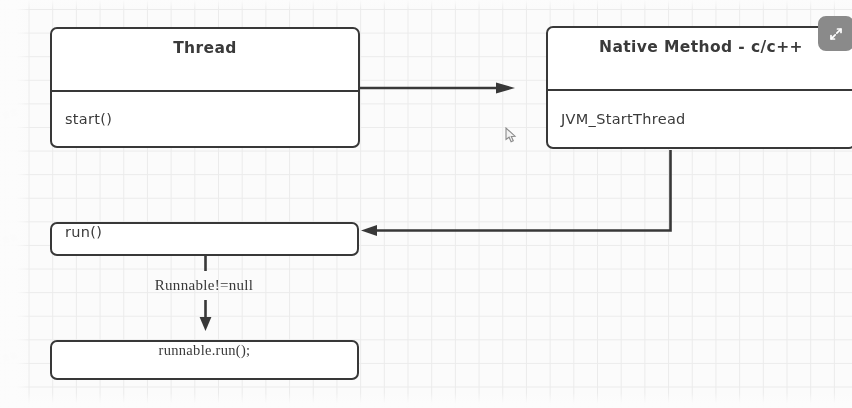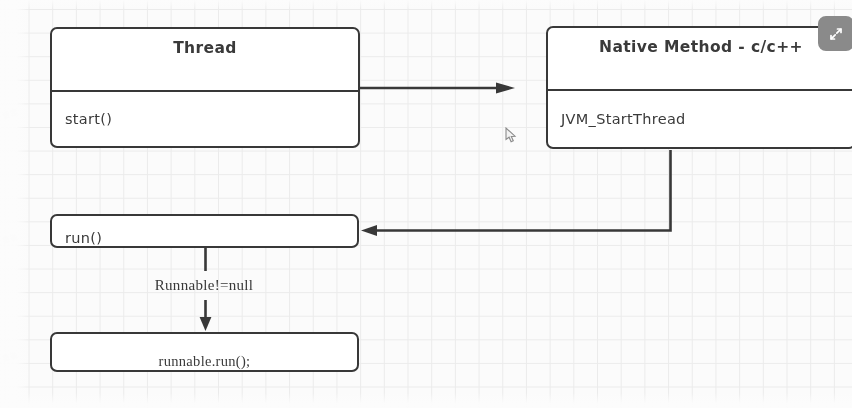--- a/index.html
+++ b/index.html
@@ -32,21 +32,21 @@
   .table-node .hdr{
     flex:0 0 37px;display:flex;align-items:center;justify-content:center;
     font-weight:bold;font-size:15.5px;letter-spacing:.4px;
   }
   .table-node .row{
     flex:1 1 auto;display:flex;align-items:center;
     padding-left:13px;font-size:14.5px;letter-spacing:.3px;
     border-top:2.5px solid #383838;
     margin-top:24px;
   }
-  .label-node{display:flex;align-items:flex-end;font-size:14.5px;letter-spacing:.3px;}
+  .label-node{display:flex;align-items:flex-start;font-size:14.5px;letter-spacing:.3px;margin-top:8px;}
   .label-node.left{padding-left:13px;}
   .label-node.center{justify-content:center;font-family:Liberation Serif, serif;}
 
   #edge-svg{position:absolute;left:0;top:0;pointer-events:none;}
 
   .edge-label{
     position:absolute;left:124px;top:277px;width:160px;
     text-align:center;font-size:15px;letter-spacing:.3px;color:#383838;font-family:Liberation Serif, serif;
   }
 

